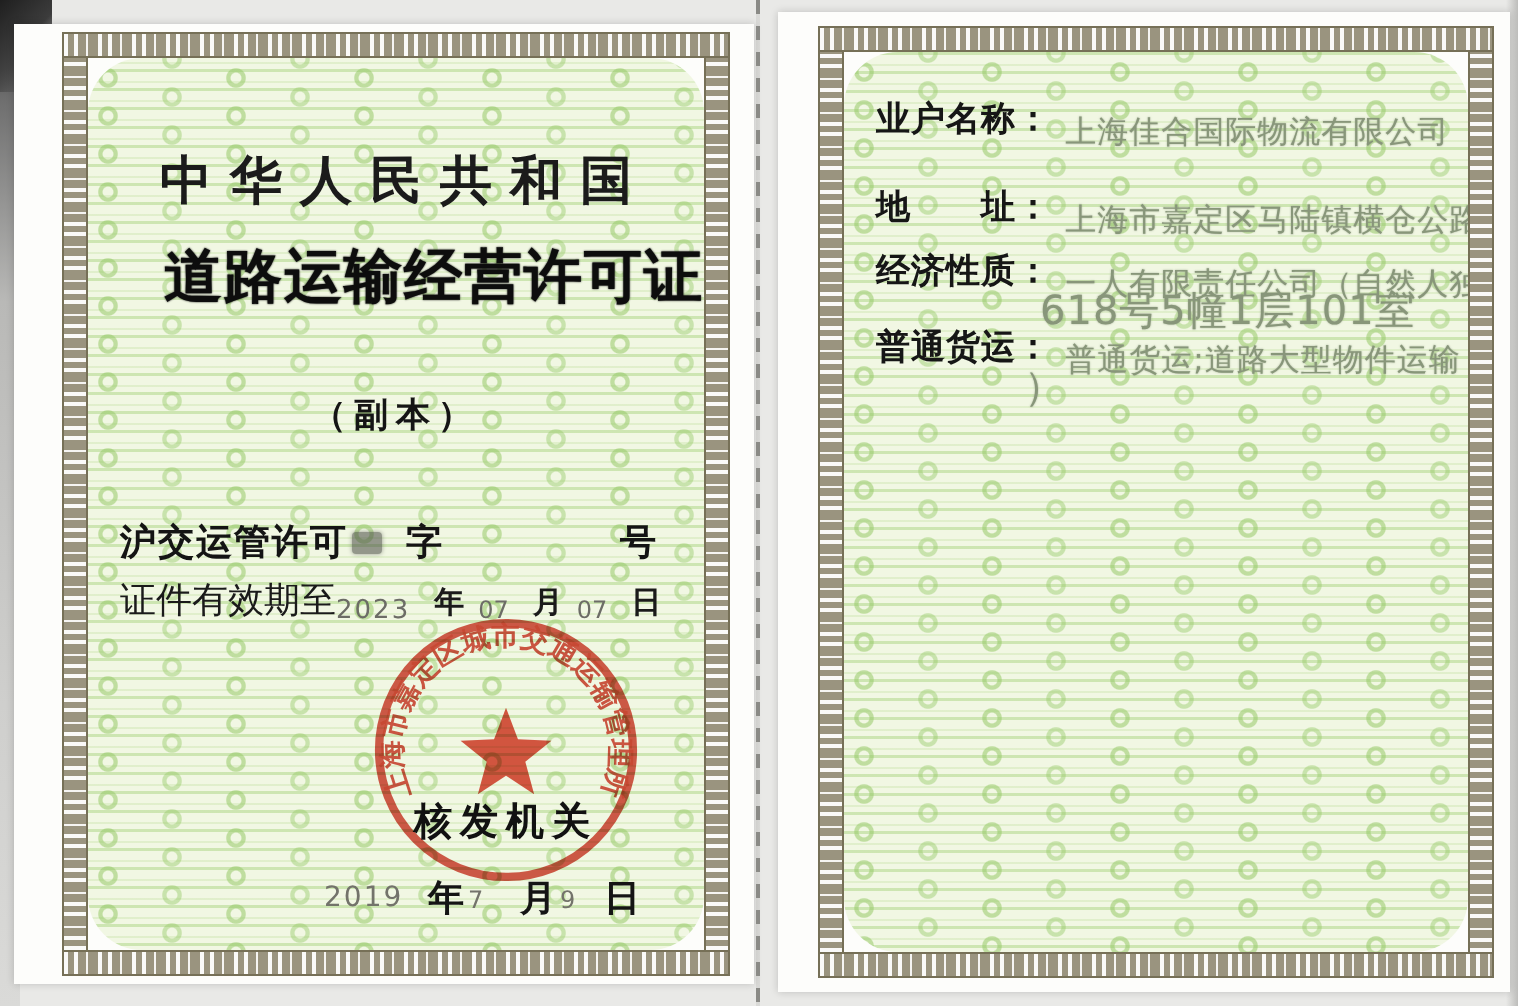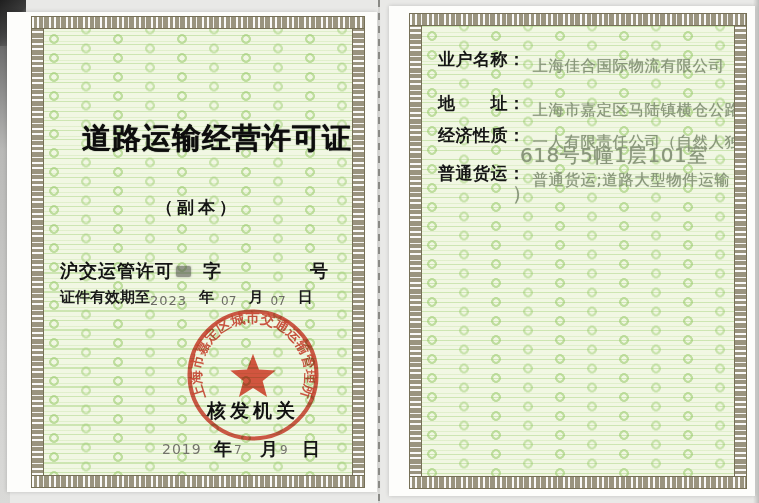--- a/index.html
+++ b/index.html
@@ -45,21 +45,21 @@
   .b-right{right:0;top:12px;bottom:12px;width:13px;}
 
   
   .inner{position:absolute;overflow:hidden;
     background-color:#f1f7e3;
     background-image:
       radial-gradient(circle 6px at 10px 10px,rgba(150,201,104,0) 2.4px,rgba(150,201,104,.55) 3px 4.6px,rgba(150,201,104,0) 5.2px),
       radial-gradient(circle 6px at 10px 10px,rgba(150,201,104,0) 2.4px,rgba(150,201,104,.45) 3px 4.6px,rgba(150,201,104,0) 5.2px),
       repeating-linear-gradient(0deg,rgba(151,203,104,0) 0 2px,rgba(151,203,104,.40) 2px 3.4px,rgba(151,203,104,0) 3.4px 6px,rgba(165,210,120,.22) 6px 7px,rgba(151,203,104,0) 7px 9.5px);
     background-size:64px 19px,64px 19px,auto;
-    background-position:0 0,32px 9.5px,0 0;}
+    background-position:0 0,32px 9.5px,0 0;border-radius:27px;}
   .page-left  .inner{inset:17px 25px 17px 37px;}
   .page-right .inner{inset:20px 21px 20px 33px;}
 
   
   .country{position:absolute;left:0;right:0;top:44px;text-align:center;
     font-family:"DejaVu Serif","Liberation Serif",serif;font-weight:700;
     font-size:26px;letter-spacing:9px;color:#1b1b1b;white-space:nowrap;text-indent:9px;}
   .cert-title{position:absolute;left:0;right:0;top:90px;text-align:right;
     font-weight:900;font-size:29px;letter-spacing:1px;color:#0d0d0d;white-space:nowrap;
     text-shadow:0 0 1px #000;padding-left:20px;}
@@ -68,21 +68,21 @@
     font-weight:700;font-size:17px;letter-spacing:4px;color:#151515;}
   .lic-line{position:absolute;left:16px;right:10px;top:230px;display:flex;align-items:baseline;white-space:nowrap;justify-content:flex-end;}
   .lic-prefix{font-weight:700;font-size:18px;color:#141414;letter-spacing:1px;}
   .smudge{display:inline-block;width:15px;height:11px;margin:0 4px 0 2px;border-radius:2px;
     background:rgba(70,72,66,.55);box-shadow:0 0 2px rgba(70,72,66,.5);align-self:center;}
   .lic-zi{font-weight:700;font-size:18px;color:#141414;margin:0 16px 0 8px;}
   .lic-num{font-family:"DejaVu Serif","Liberation Serif",serif;font-size:14px;color:#5e6e60;
     letter-spacing:1.5px;transform:translateY(-1px);}
   .lic-suffix{font-weight:700;font-size:18px;color:#141414;margin-left:auto;padding-right:14px;}
   .val-line{position:absolute;left:16px;top:259px;display:flex;align-items:baseline;white-space:nowrap;}
-  .val-label{font-weight:700;font-size:15px;color:#1a1a1a;}
+  .val-label{font-weight:400;font-size:18px;color:#1a1a1a;}
   .val-year{font-size:13px;color:#6c6c66;transform:translateY(3px);letter-spacing:1px;}
   .val-cn{font-weight:700;font-size:15px;color:#1a1a1a;margin-left:12px;}
   .val-num{font-size:12px;color:#6c6c66;margin-left:7px;transform:translateY(3px);}
   .issuer-wrap{position:absolute;left:84px;width:250px;top:369px;text-align:center;
     font-weight:700;font-size:19px;letter-spacing:4px;color:#111;font-family:Liberation Serif, serif;}
   .date-line{position:absolute;left:0;right:0;top:408px;height:26px;}
   .date-line span{position:absolute;white-space:nowrap;}
   .d-year{left:118px;top:4px;font-size:14px;color:#73736b;letter-spacing:1px;}
   .d-y{left:170px;top:0;font-weight:700;font-size:18px;color:#141414;}
   .d-month{left:190px;top:6px;font-size:12px;color:#73736b;}
@@ -118,20 +118,21 @@
 
   <div class="page page-left">
     <div class="frame">
       <div class="band b-top"></div>
       <div class="band b-bottom"></div>
       <div class="band v b-left"></div>
       <div class="band v b-right"></div>
     </div>
     <div class="inner">
 
+      <div class="country">中华人民共和国</div>
 
       <div class="cert-title">道路运输经营许可证</div>
 
       <div class="cert-subtitle">（副本）</div>
 
       <div class="lic-line">
         <span class="lic-prefix">沪交运管许可</span>
         <span class="smudge"></span>
         <span class="lic-zi">字</span>
         <span class="lic-suffix">号</span>

